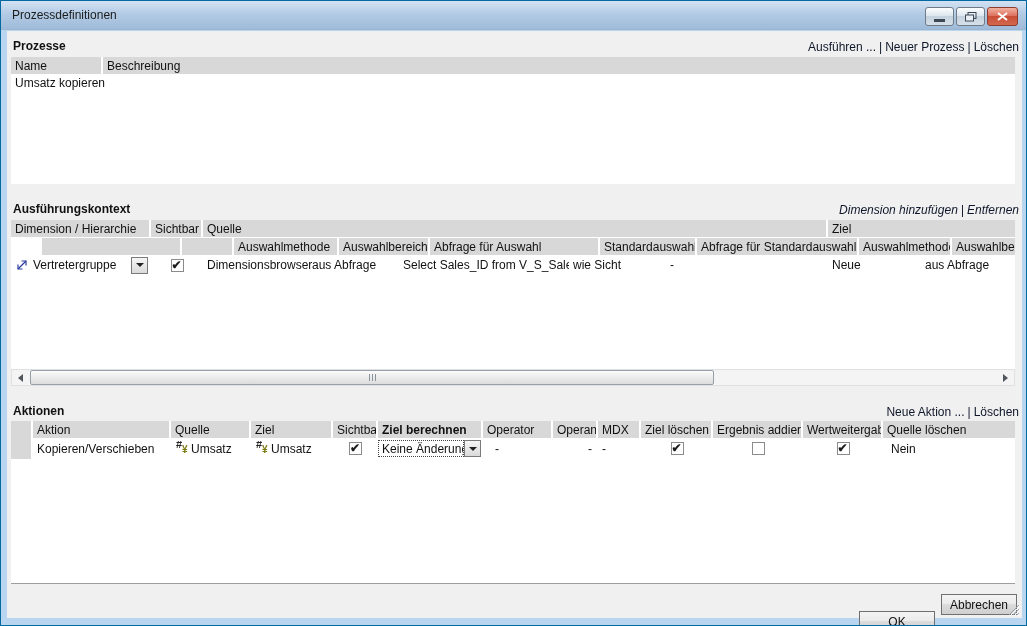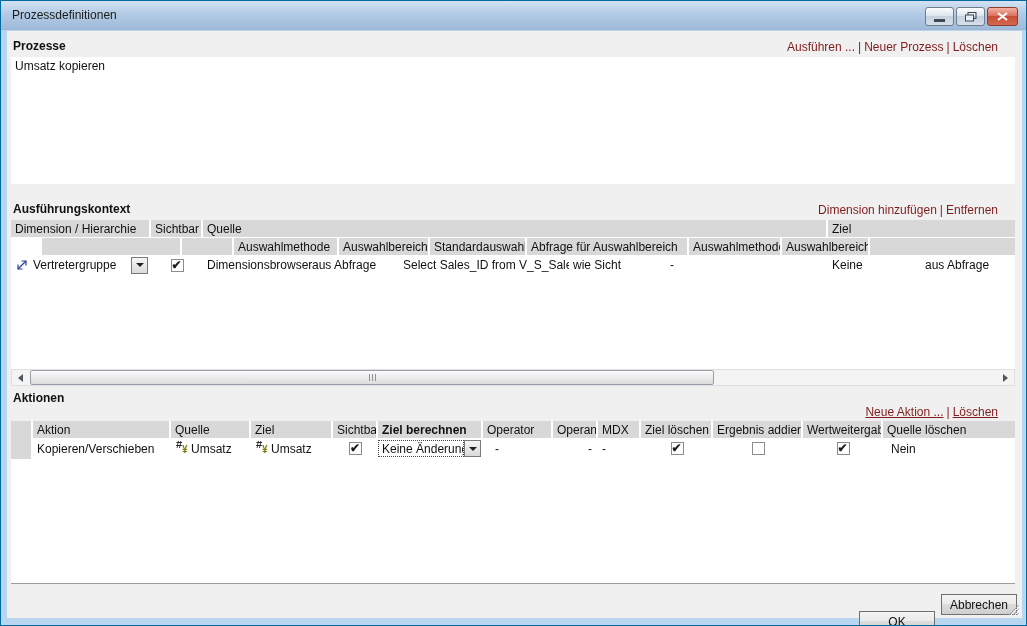--- a/index.html
+++ b/index.html
@@ -19,21 +19,21 @@
           background:linear-gradient(#fdfdfd 0%, #dde6ef 45%, #c4d1de 50%, #d6e0ea 100%);
           display:flex; align-items:center; justify-content:center; cursor:pointer; }
   .wbtn.close { width:31px; border-color:#8e3d2c;
           background:linear-gradient(#f3b3a2 0%, #dd7260 45%, #c94e36 50%, #d3684e 100%); }
   .min-glyph { width:11px; height:3px; background:#3d4854; margin-top:8px; }
 
   
   .content { position:absolute; left:6px; top:30px; width:1015px; height:587px;
              background:#f0f0f0; }
   .section-label { position:absolute; left:6px; font-weight:bold; white-space:nowrap; }
-  .links { position:absolute; right:24px; white-space:nowrap; color:#7f1d1d; }
+  .links { position:absolute; right:3px; white-space:nowrap; color:#0f172a; }
   .lnk { cursor:pointer; }
   .sep { padding:0 3px; }
 
   .list { position:absolute; left:4px; width:1004px; background:#fff; overflow:hidden; }
 
   .hrow { display:flex; height:17px; }
   .hrow + .hrow { margin-top:1px;margin-left:31px; }
   .hc { background:#d8d8d8; padding:2px 0 0 4px; margin-right:2px; white-space:nowrap;
         overflow:hidden; flex:none; }
   .hc.last { margin-right:0; flex:1; }
@@ -108,45 +108,50 @@
   </div>
 
   <div class="content">
 
     <div class="section-label" style="top:8px;">Prozesse</div>
     <div class="links" style="top:9px;">
       <span class="lnk">Ausführen ...</span><span class="sep">|</span><span class="lnk">Neuer Prozess</span><span class="sep">|</span><span class="lnk">Löschen</span>
     </div>
 
     <div class="list" style="top:26px; height:127px;">
+      <div class="hrow">
+        <div class="hc" style="width:90px;">Name</div>
+        <div class="hc last">Beschreibung</div>
+      </div>
       <div class="drow" style="height:18px;">
         <div class="dc" style="width:92px;text-align:center;">Umsatz kopieren</div>
         <div class="dc flexfill"></div>
       </div>
     </div>
 
     <div class="section-label" style="top:171px;">Ausführungskontext</div>
-    <div class="links" style="top:172px;">
+    <div class="links" style="top:172px;font-style:italic;">
       <span class="lnk">Dimension hinzufügen</span><span class="sep">|</span><span class="lnk">Entfernen</span>
     </div>
 
     <div class="list" style="top:189px; height:149px;">
       <div class="hrow">
         <div class="hc" style="width:138px;">Dimension / Hierarchie</div>
         <div class="hc" style="width:50px;">Sichtbar</div>
         <div class="hc" style="width:623px;">Quelle</div>
         <div class="hc last">Ziel</div>
       </div>
       <div class="hrow">
         <div class="hc blank" style="width:138px;"></div>
         <div class="hc blank" style="width:50px;"></div>
         <div class="hc" style="width:103px;">Auswahlmethode</div>
         <div class="hc" style="width:89px;">Auswahlbereich</div>
+        <div class="hc" style="width:168px;">Abfrage für Auswahl</div>
         <div class="hc" style="width:95px;">Standardauswahl</div>
-        <div class="hc" style="width:160px;">Abfrage für Auswahlbereich</div>
+        <div class="hc" style="width:160px;">Abfrage für Standardauswahl</div>
         <div class="hc" style="width:91px;">Auswahlmethode</div>
         <div class="hc" style="width:86px;">Auswahlbereich</div>
         <div class="hc last"></div>
       </div>
       <div class="drow" style="height:20px;">
         <div class="dc" style="width:140px; display:flex; align-items:center; overflow:hidden;">
           <svg width="14" height="13" style="margin:0 4px 0 0; flex:none;">
             <path d="M11 2 L3 10" stroke="#2e3e9e" stroke-width="1.2" fill="none"></path>
             <path d="M6.5 2 H11 V6.5" stroke="#2e3e9e" stroke-width="1.2" fill="none"></path>
             <path d="M7.5 10 H3 V5.5" stroke="#2e3e9e" stroke-width="1.2" fill="none"></path>
@@ -157,41 +162,41 @@
           </span>
         </div>
         <div class="dc cent" style="width:52px;">
           <span class="cb" data-state="checked"></span>
         </div>
         <div class="dc" style="width:105px;">Dimensionsbrowser</div>
         <div class="dc" style="width:91px;">aus Abfrage</div>
         <div class="dc" style="width:170px; overflow:hidden;">Select Sales_ID from V_S_Sales</div>
         <div class="dc" style="width:97px;">wie Sicht</div>
         <div class="dc" style="width:162px;">-</div>
-        <div class="dc" style="width:93px;">Keine</div>
+        <div class="dc" style="width:93px;">Neue</div>
         <div class="dc flexfill">aus Abfrage</div>
       </div>
     </div>
 
     <div class="sb" style="top:338px;">
       <div class="sb-btn left">
         <span class="tri-l"></span>
       </div>
       <div class="sb-thumb">
         <span class="gripline"></span>
         <span class="gripline"></span>
         <span class="gripline"></span>
       </div>
       <div class="sb-btn right">
         <span class="tri-r"></span>
       </div>
     </div>
 
-    <div class="section-label" style="top:360px;">Aktionen</div>
-    <div class="links" style="top:374px;text-decoration:underline;">
+    <div class="section-label" style="top:373px;">Aktionen</div>
+    <div class="links" style="top:374px;">
       <span class="lnk">Neue Aktion ...</span><span class="sep">|</span><span class="lnk">Löschen</span>
     </div>
 
     <div class="list" style="top:390px; height:163px; border-bottom:1px solid #9d9d9d;">
       <div class="hrow">
         <div class="hc blank" style="width:20px;"></div>
         <div class="hc" style="width:136px;">Aktion</div>
         <div class="hc" style="width:78px;">Quelle</div>
         <div class="hc" style="width:80px;">Ziel</div>
         <div class="hc" style="width:43px;">Sichtbar</div>

